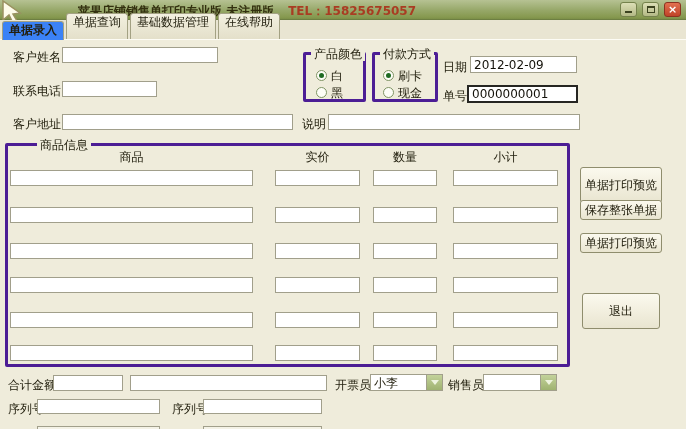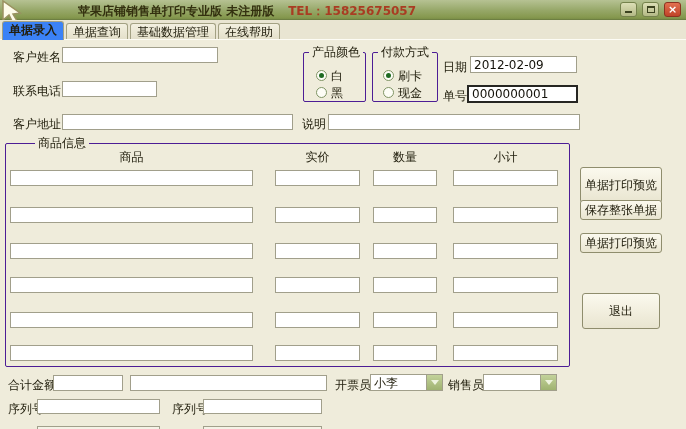--- a/index.html
+++ b/index.html
@@ -27,41 +27,41 @@
   .glyph-max{position:absolute;left:4px;top:3px;width:8px;height:7px;border:1px solid #3c421f;border-top-width:2px;}
   .glyph-x{position:absolute;left:0;top:0;width:100%;height:100%;color:#fff;font-weight:bold;
     font-size:11px;line-height:14px;text-align:center;}
   .cursor-svg{position:absolute;left:1px;top:0;}
   
   .tabbar{
     position:absolute;left:0;top:20px;width:686px;height:20px;
     background:#e9e5d2;display:flex;align-items:flex-end;padding-left:2px;gap:2px;
   }
   .tab{
-    height:17px;padding:1px 6px 0 6px;border:1px solid #a3a183;border-bottom:none;
+    height:27px;padding:1px 6px 0 6px;border:1px solid #a3a183;border-bottom:none;
     border-radius:3px 3px 0 0;background:linear-gradient(#f3f0e0,#e3dfc9);
     line-height:15px;white-space:nowrap;cursor:default;
   }
   .tab.active{
     height:19px;background:#3b82f6;font-weight:bold;position:relative;z-index:3;
   }
   
   .panel{
     position:absolute;left:0;top:39px;width:686px;height:390px;
     background:#efecdb;border-top:1px solid #fdfcf5;
   }
   .lbl{position:absolute;white-space:nowrap;line-height:14px;}
   .field{
     position:absolute;border:1px solid #a19f8b;background:#fff;
     font-family:"DejaVu Sans","Liberation Sans",sans-serif;font-size:12px;
     padding:0 3px;margin:0;color:#14120a;outline:none;
   }
   .field.focus{border:2px solid #262622;}
   .stub{border-bottom:none;background:#f4f2e6;}
-  .groupbox{position:absolute;border:1px solid #4c1d95;border-radius:2px;}
+  .groupbox{position:absolute;border:3px solid #4c1d95;border-radius:2px;}
   .legend{position:absolute;top:-8px;left:5px;background:#efecdb;padding:0 3px;line-height:14px;white-space:nowrap;}
   .radio{
     position:absolute;width:11px;height:11px;border-radius:50%;
     border:1px solid #7f9464;background:#fdfdf6;cursor:default;
   }
   .radio.checked::after{
     content:"";position:absolute;left:2px;top:2px;width:5px;height:5px;border-radius:50%;background:#1e6a22;
   }
   .colhead{position:absolute;text-align:center;line-height:14px;}
   .btn{

